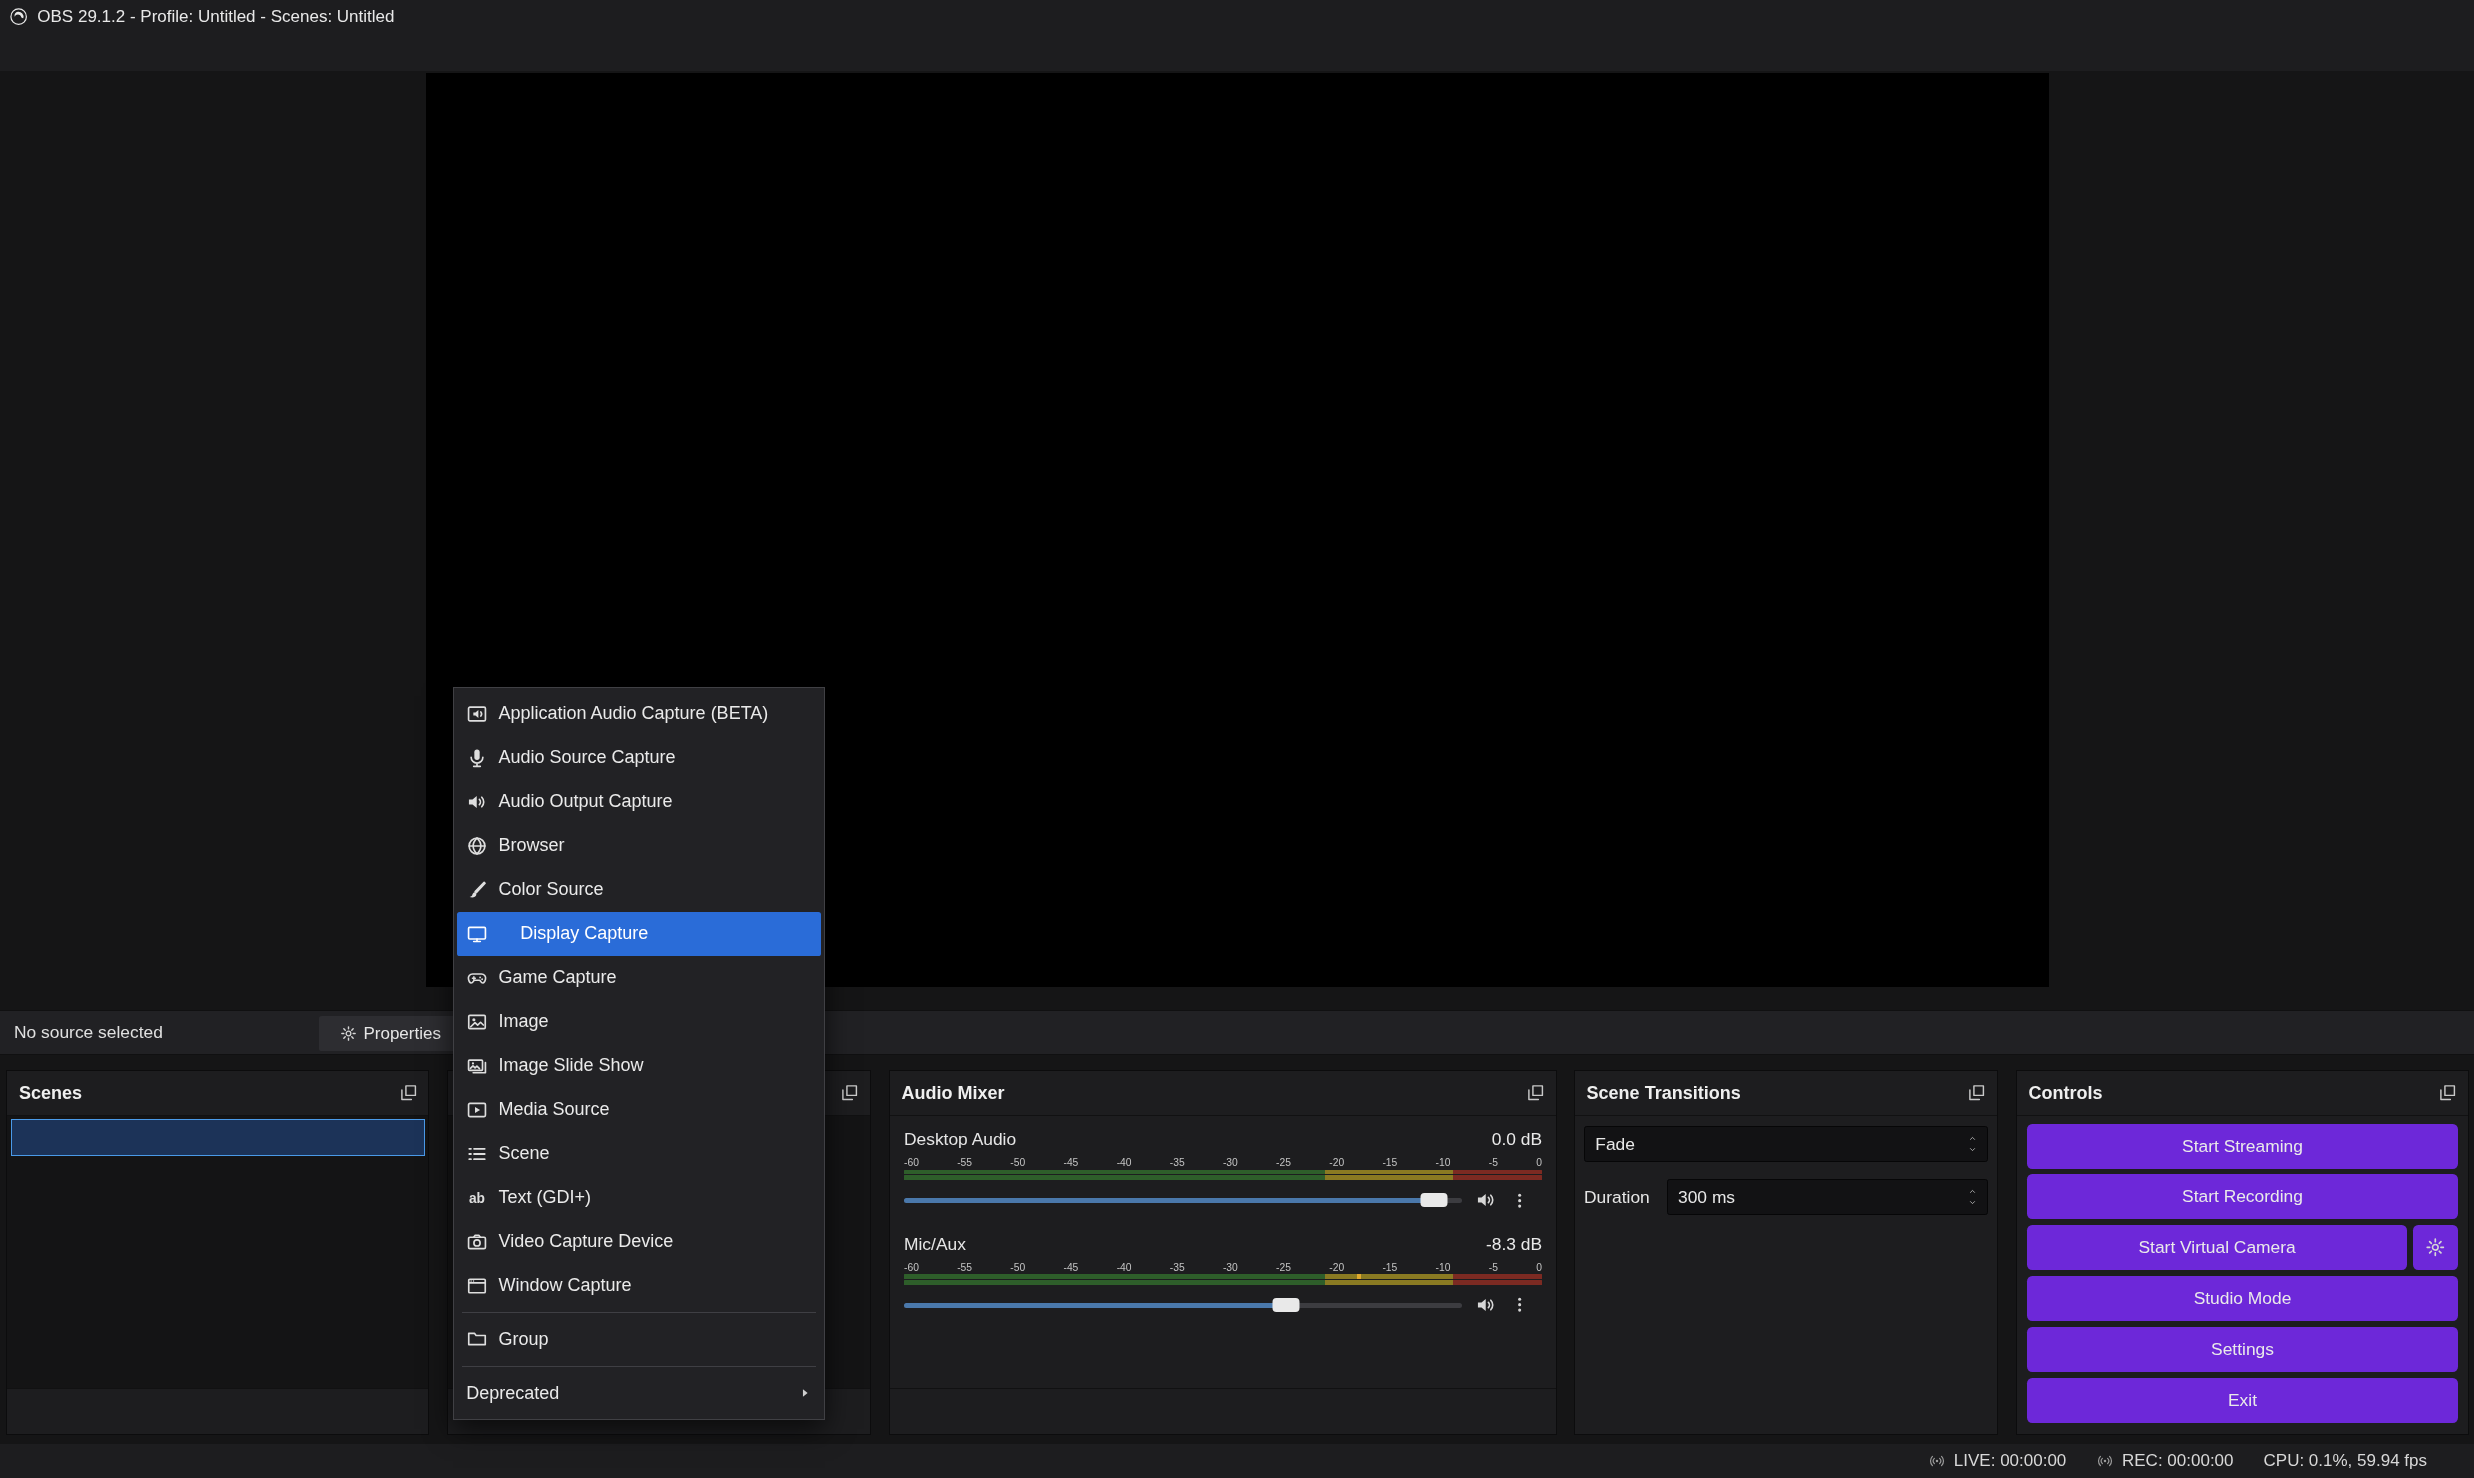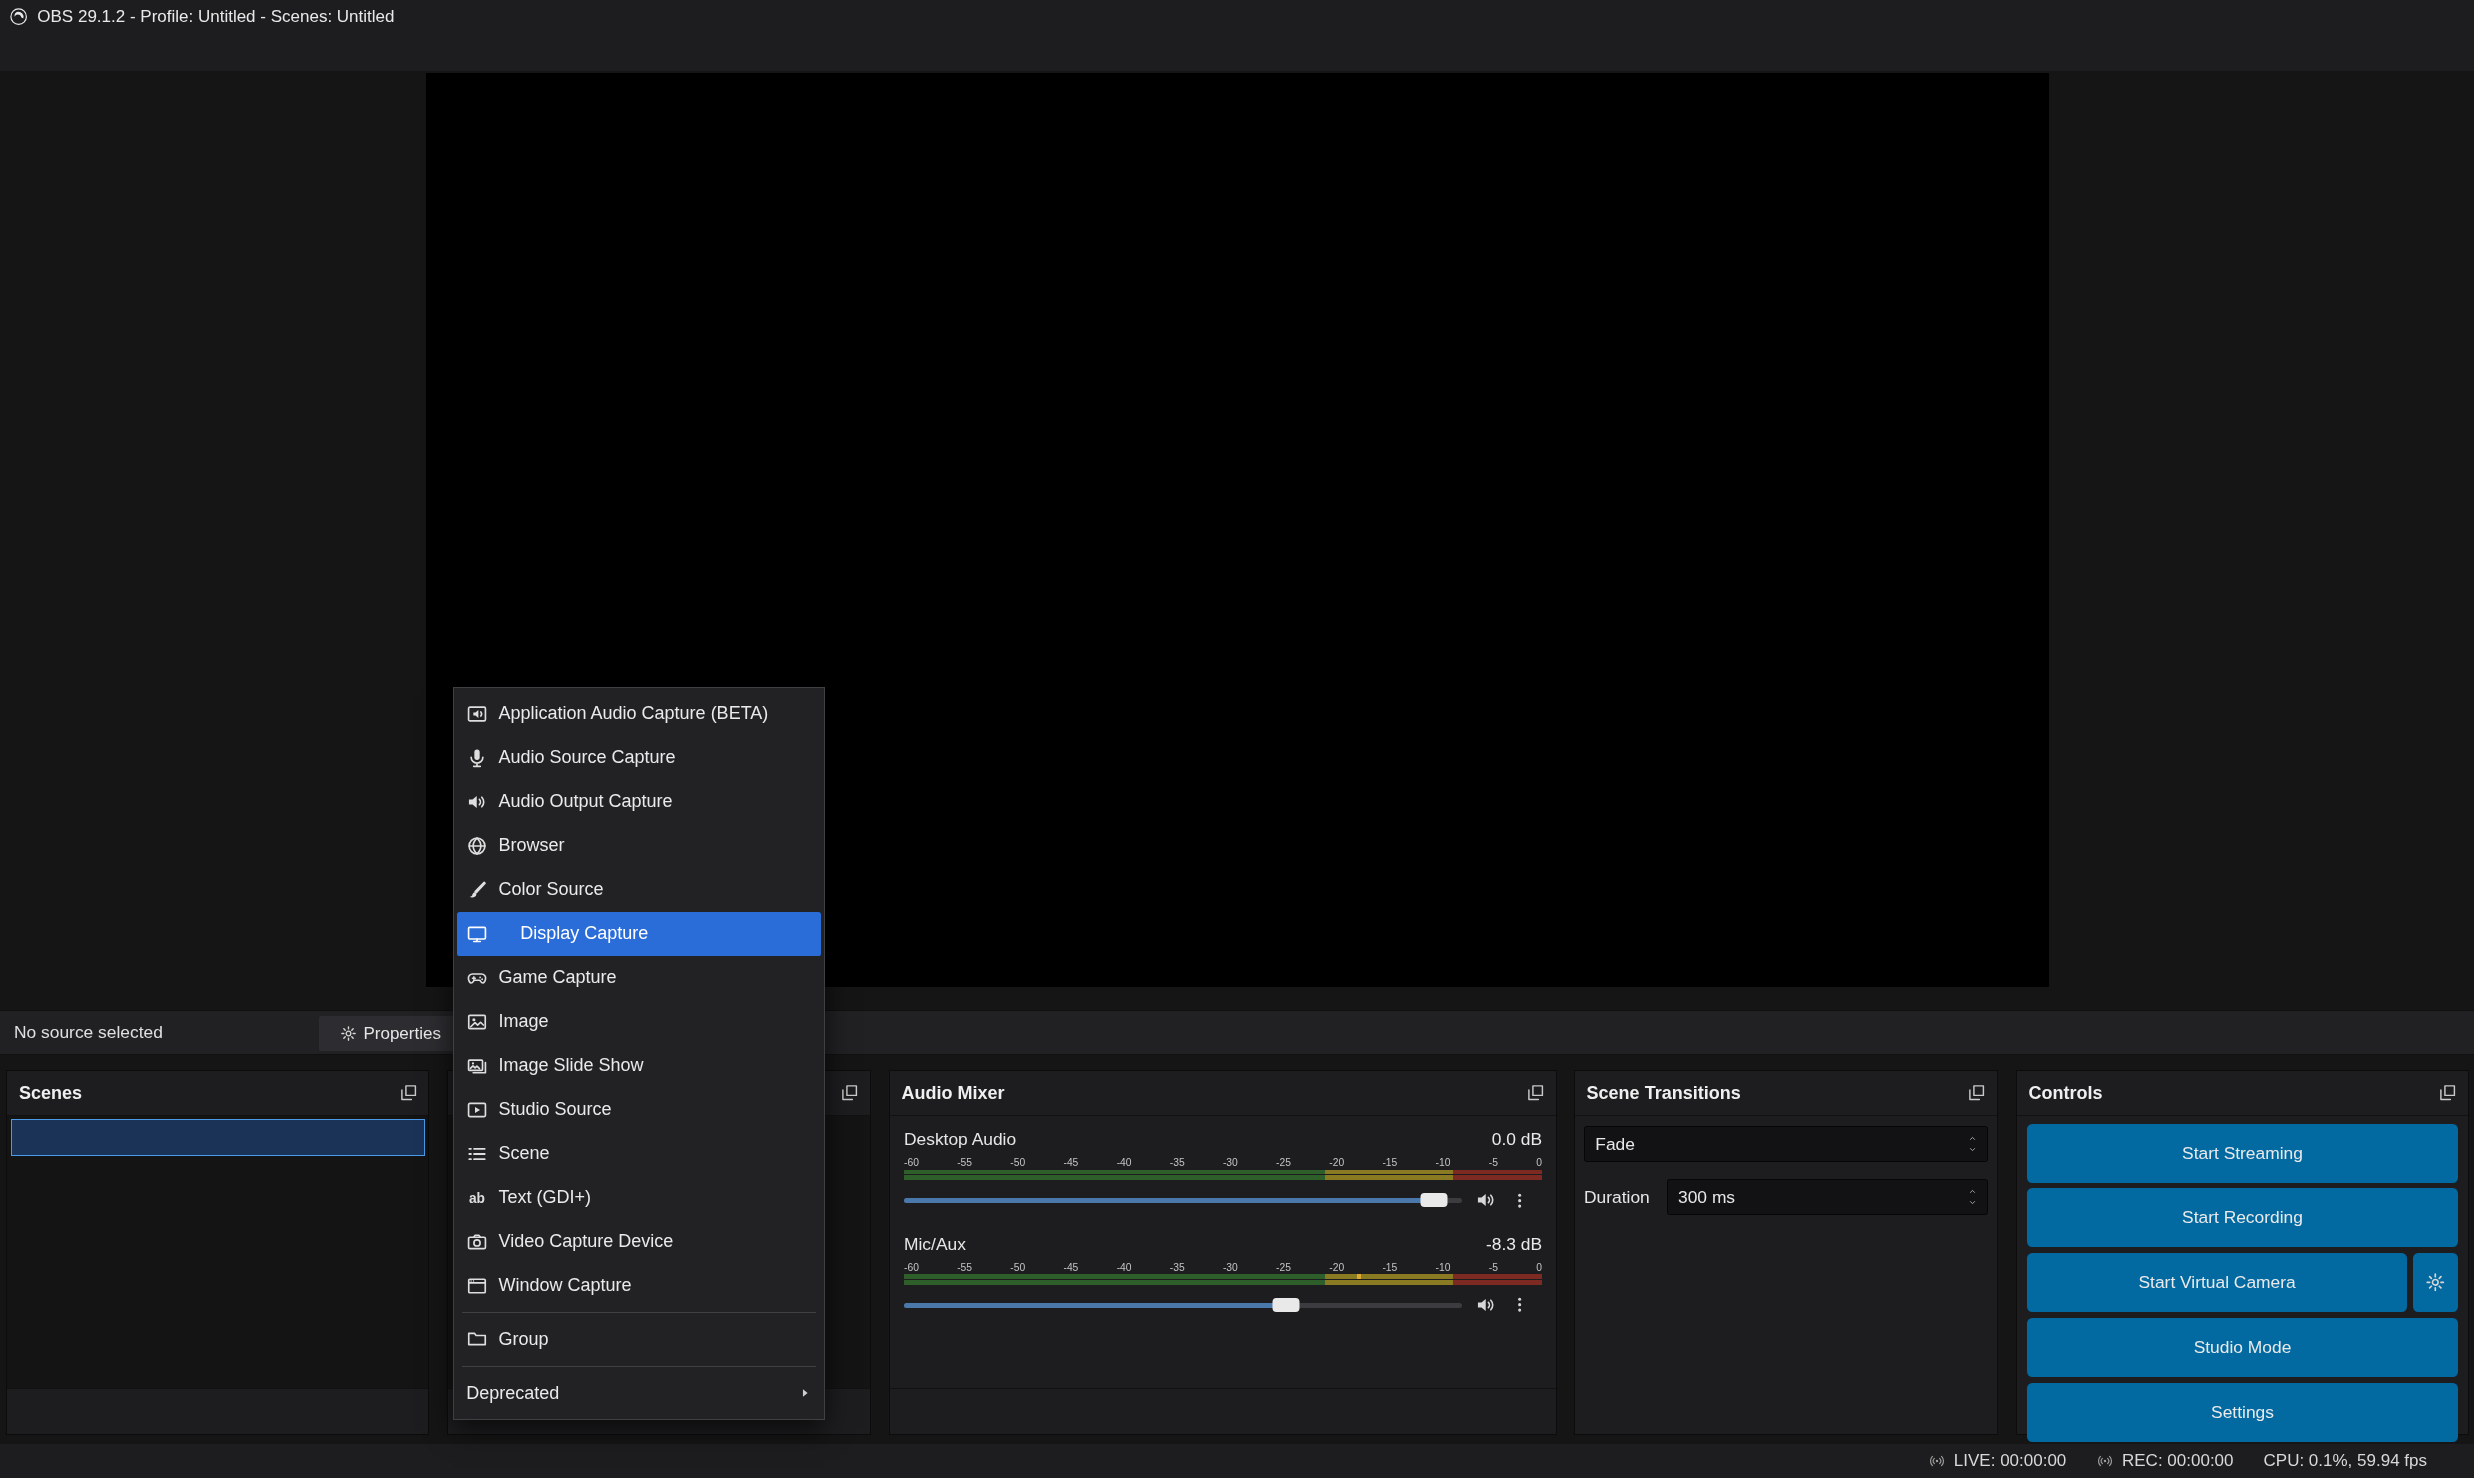--- a/index.html
+++ b/index.html
@@ -124,21 +124,21 @@
   .duration-row { display:flex; align-items:center; gap:17px; margin-top:17px; }
   .duration-label { font-size:17.4px; flex:0 0 auto; }
   .spinbox { flex:1; }
   .trans-buttons { display:flex; justify-content:flex-end; align-items:center; gap:23px; margin-top:19.3px; padding-right:3.9px; }
   .trans-buttons .icon-btn { width:26px; height:26px; }
 
   
   .controls-body { padding:7.7px 10.3px 0 10.3px; display:flex; flex-direction:column; gap:5.8px; }
   .ctl-row { display:flex; gap:5.8px; }
   .ctl-btn {
-    flex:1; height:59px; background:#0369a1; border-radius:5.2px;
+    flex:1; height:45px; background:#6d28d9; border-radius:5.2px;
     display:flex; align-items:center; justify-content:center; font-size:17.4px; color:#eaeaea;
   }
   .ctl-gear { flex:0 0 45px; display:none; color:#d6d6d6; }
   .ctl-gear svg { width:20.6px; height:20.6px; }
   .ctl-row.has-config .ctl-gear { display:flex; }
 
   
   .statusbar {
     position:absolute; left:0; bottom:0; width:100%; height:34px; background:#1d1d1f;
     display:flex; align-items:center; justify-content:flex-end; gap:30px; padding-right:48px;
@@ -612,21 +612,21 @@
 
       </div>
 
       <div class="menu-item">
         <span class="mi-icon">
           <svg viewBox="0 0 24 24" aria-hidden="true">
             <rect x="2.8" y="4.8" width="18.4" height="14.4" rx="1.4" stroke="currentColor" fill="none" stroke-width="1.8" stroke-linecap="round" stroke-linejoin="round"></rect>
             <path d="M9.8 8.8l5.6 3.2-5.6 3.2z" fill="currentColor"></path>
           </svg>
         </span>
-        <span>Studio Source</span>
+        <span>Media Source</span>
 
       </div>
 
       <div class="menu-item">
         <span class="mi-icon">
           <svg viewBox="0 0 24 24" aria-hidden="true">
             <path d="M3.6 6.4h1.8M3.6 12h1.8M3.6 17.6h1.8M8.8 6.4h11.6M8.8 12h11.6M8.8 17.6h11.6" stroke="currentColor" stroke-width="2" fill="none" stroke-linecap="round"></path>
           </svg>
         </span>
         <span>Scene</span>

